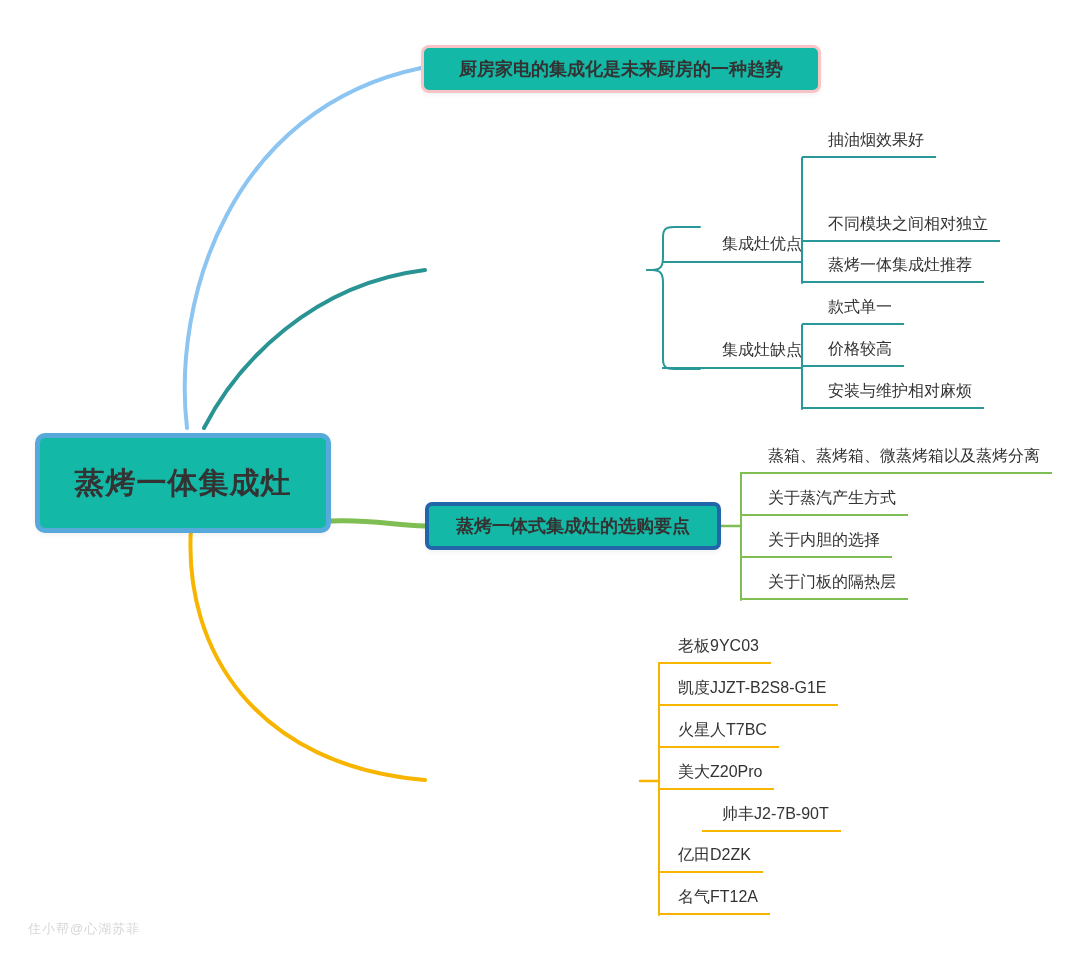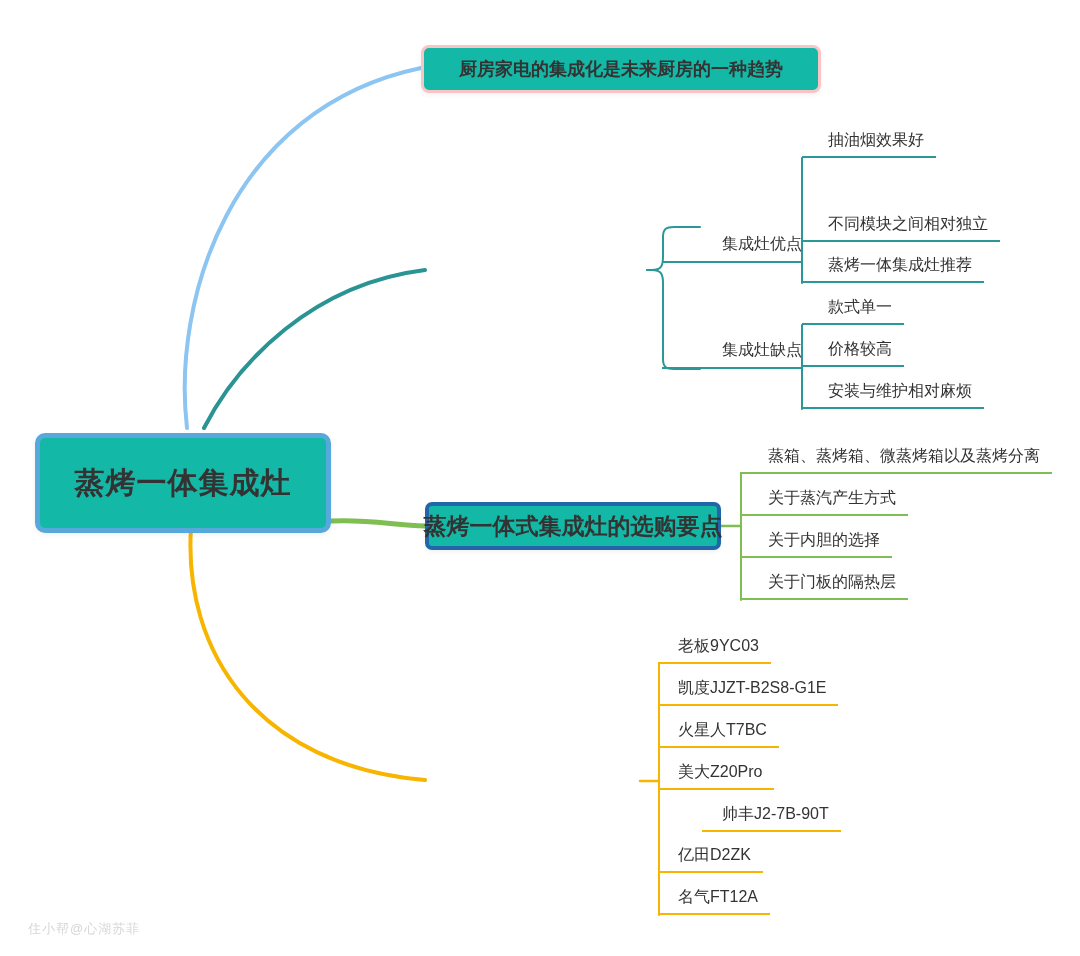--- a/index.html
+++ b/index.html
@@ -25,21 +25,21 @@
     font-size:18px; font-weight:700;
   }
   .about-node {
     left:425px; top:245px; width:222px; height:50px;
     border:3px solid #D8BAE8; border-radius:8px;
     font-size:18px; font-weight:400;
   }
   .buying-node {
     left:425px; top:502px; width:296px; height:48px;
     border:4px solid #2365A9; border-radius:7px;
-    font-size:23px; font-weight:700;
+    font-size:18px; font-weight:700;
   }
   .recommend-node {
     left:425px; top:757px; width:215px; height:48px;
     border:4px solid #2E93A8; border-radius:7px;
     font-size:17px; font-weight:700;
   }
 
   .leaf {
     position:absolute; box-sizing:border-box; white-space:nowrap;
     font-size:16px; line-height:20px; padding:0 12px 6px 26px;

